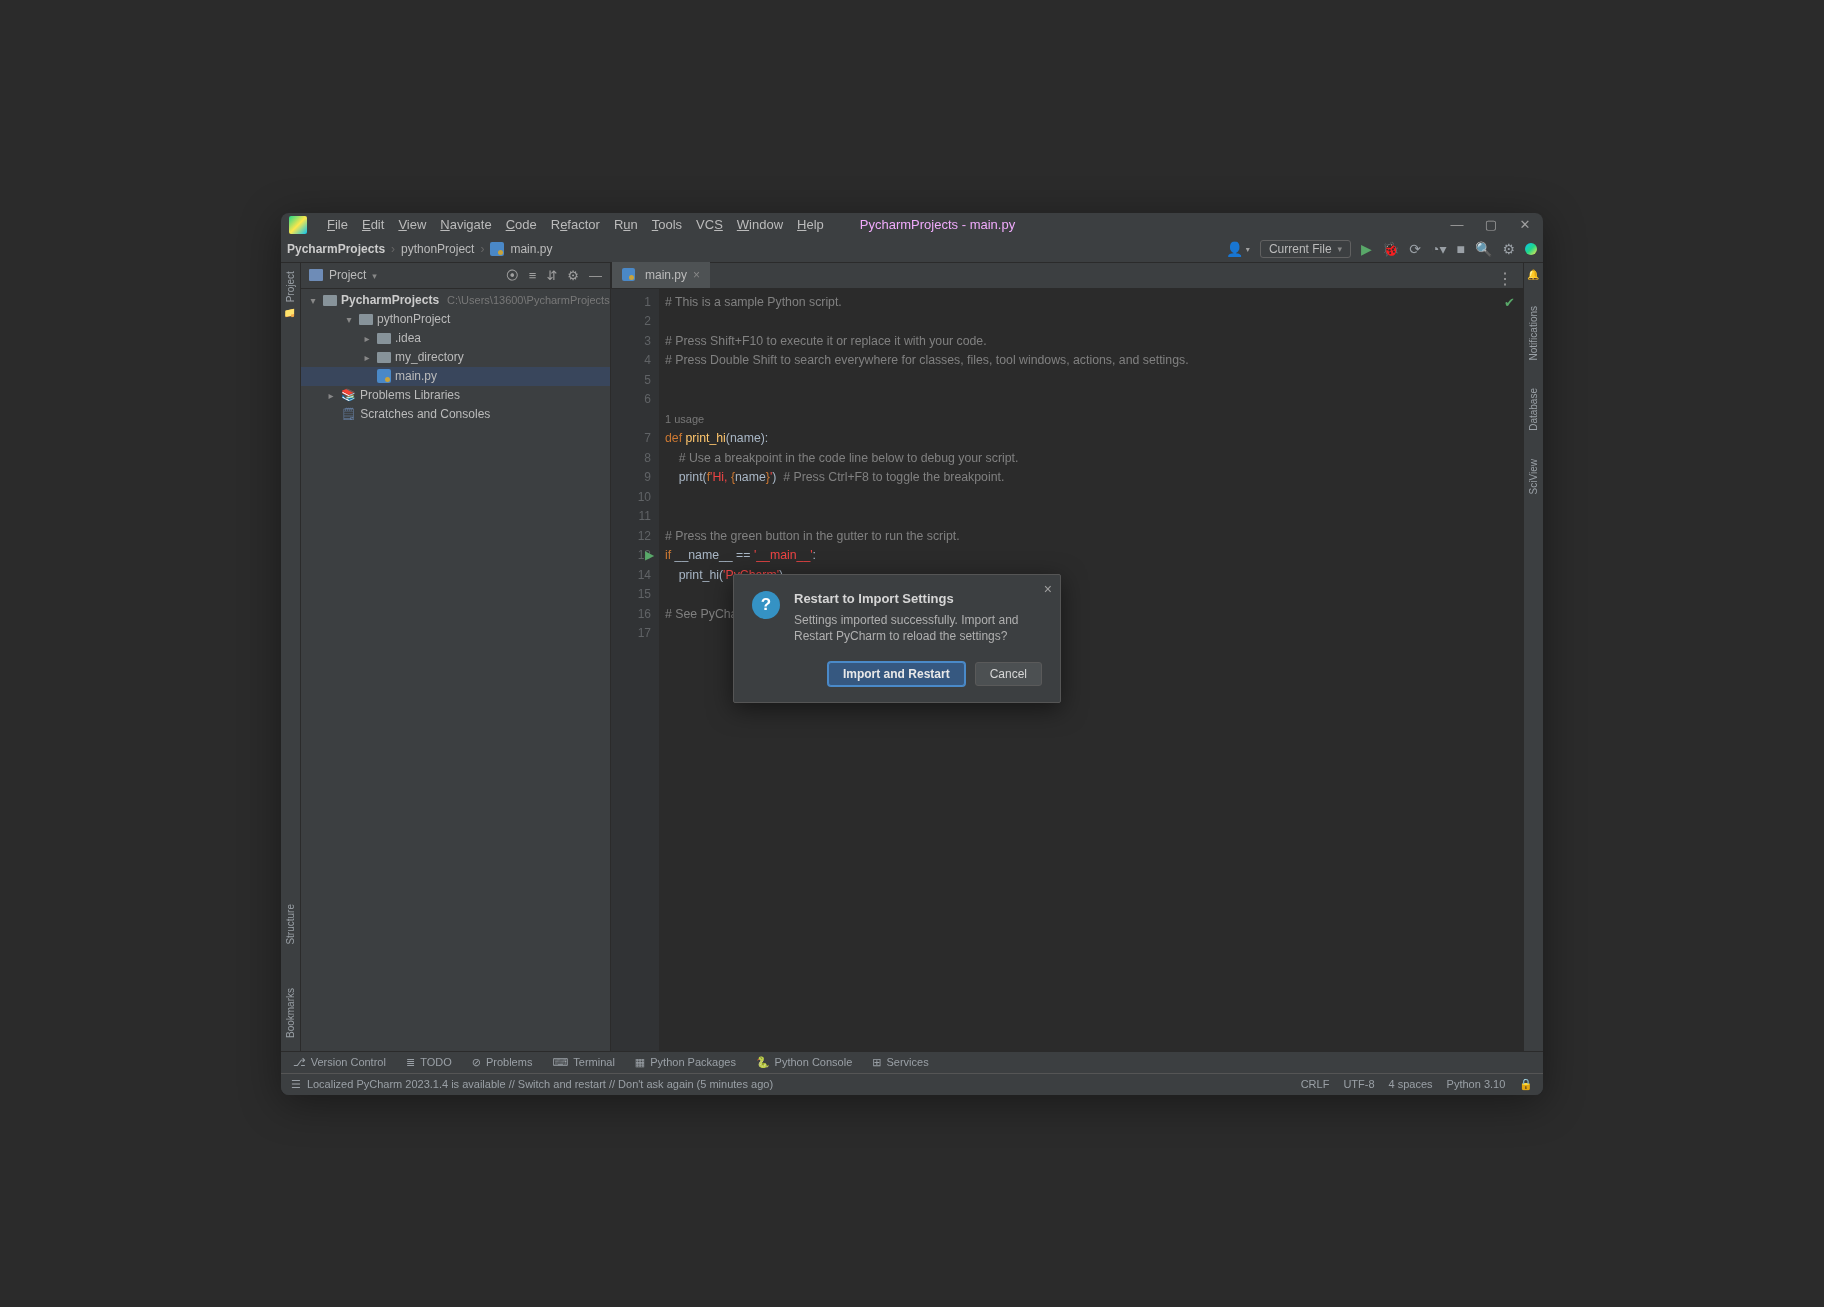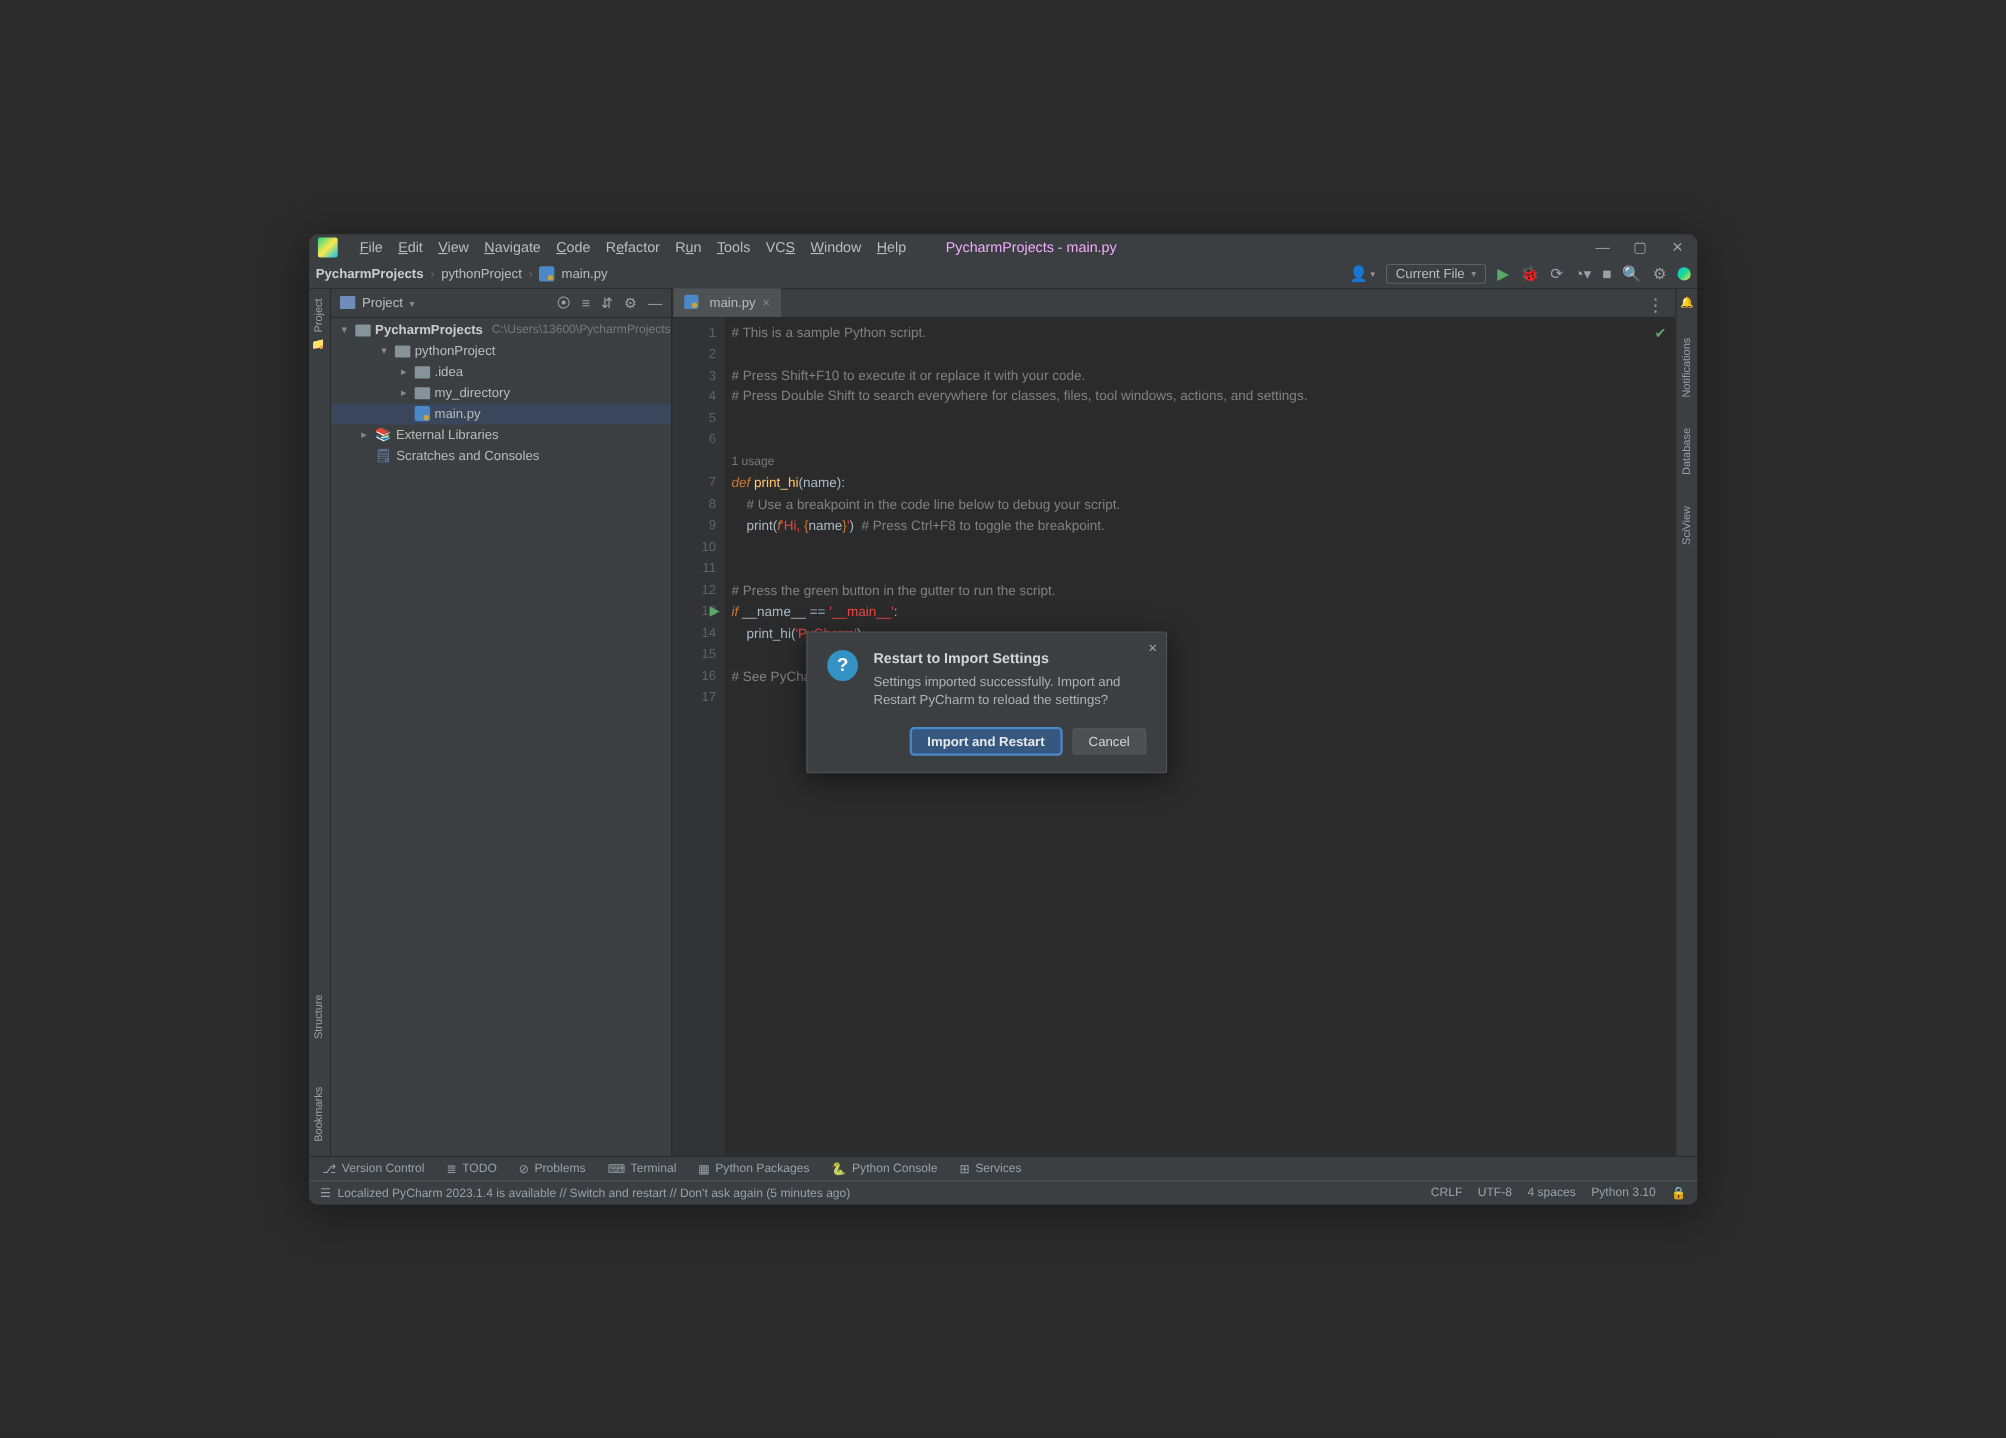--- a/index.html
+++ b/index.html
@@ -47,21 +47,21 @@
   .tree .bold{font-weight:600;color:#cccccc;}
   .editor-pane { flex:1; display:flex; flex-direction:column; background:#2b2b2b; min-width:0;}
   .tabs { height:26px; background:#3c3f41; display:flex; align-items:flex-end; border-bottom:1px solid #2b2b2b;}
   .tab { height:26px; background:#4e5254; padding:0 10px; display:flex; align-items:center; gap:6px; font-size:12px; border-left:1px solid #2b2b2b;}
   .tab .close{color:#888;font-size:12px;}
   .tabs .more{margin-left:auto;padding:0 10px;color:#a0a0a0;}
   .code-area { flex:1; display:flex; position:relative; overflow:hidden;}
   .gutter { width:48px; background:#313335; text-align:right; padding:4px 8px 4px 0; font-family:Consolas,monospace; font-size:12px; color:#606366; line-height:19.5px;}
   .gutter .runmark{color:#59a869;position:absolute;left:34px;}
   .code { flex:1; padding:4px 0 4px 6px; font-family:Consolas,monospace; font-size:12.3px; line-height:19.5px; color:#a9b7c6; white-space:pre;}
-  .c-comment{color:#808080;} .c-key{color:#cc7832;font-style:italic;} .c-func{color:#ffc66d;} .c-str{color:#ef4444;} .c-brace{color:#cc7832;} .c-usage{color:#787878;font-style:normal;font-size:11px;}
+  .c-comment{color:#808080;} .c-key{color:#cc7832;} .c-func{color:#ffc66d;} .c-str{color:#ef4444;} .c-brace{color:#cc7832;} .c-usage{color:#787878;font-style:normal;font-size:11px;}
   .check-icon{position:absolute;right:8px;top:6px;color:#59a869;font-size:13px;}
   .bottom-tools { height:22px; background:#3c3f41; border-top:1px solid #2b2b2b; display:flex; align-items:center; gap:20px; padding:0 12px; font-size:11px; color:#9aa0a6;}
   .bottom-tools span{display:flex;align-items:center;gap:5px;}
   .statusbar { height:22px; background:#3c3f41; border-top:1px solid #555; display:flex; align-items:center; padding:0 10px; font-size:11px; color:#9aa0a6;gap:48px;}
   .statusbar .right{margin-left:auto;display:flex;gap:14px;}
   .dialog-overlay{position:absolute;left:0;top:0;right:0;bottom:0;display:flex;align-items:center;justify-content:center;pointer-events:none;}
   .dialog{pointer-events:auto;width:328px;background:#3c3f41;border:1px solid #555;box-shadow:0 6px 24px rgba(0,0,0,.5);padding:16px 18px 16px 18px;position:relative;border-radius:2px; margin-top:-30px; margin-left:-30px;}
   .dialog .dlg-close{position:absolute;right:8px;top:6px;color:#a0a0a0;font-size:14px;cursor:default;}
   .dialog .dlg-head{display:flex;gap:14px;}
   .dialog .dlg-ico{width:28px;height:28px;border-radius:50%;background:#3592c4;display:flex;align-items:center;justify-content:center;color:#fff;font-weight:bold;font-size:17px;flex-shrink:0;}
@@ -178,21 +178,21 @@
               <span>my_directory</span>
             </div>
             <div class="row selected" style="padding-left: 60px;">
               <span class="arrow"></span>
               <span class="pyico"></span>
               <span>main.py</span>
             </div>
             <div class="row" style="padding-left: 24px;">
               <span class="arrow">▸</span>
               <span class="libico">📚</span>
-              <span>External Libraries</span>
+              <span>Problems Libraries</span>
             </div>
             <div class="row" style="padding-left: 24px;">
               <span class="arrow"></span>
               <span class="libico" style="color:#6e8cb7;">🗒</span>
               <span>Scratches and Consoles</span>
             </div>
           </div>
       </div>
     </div>
 

